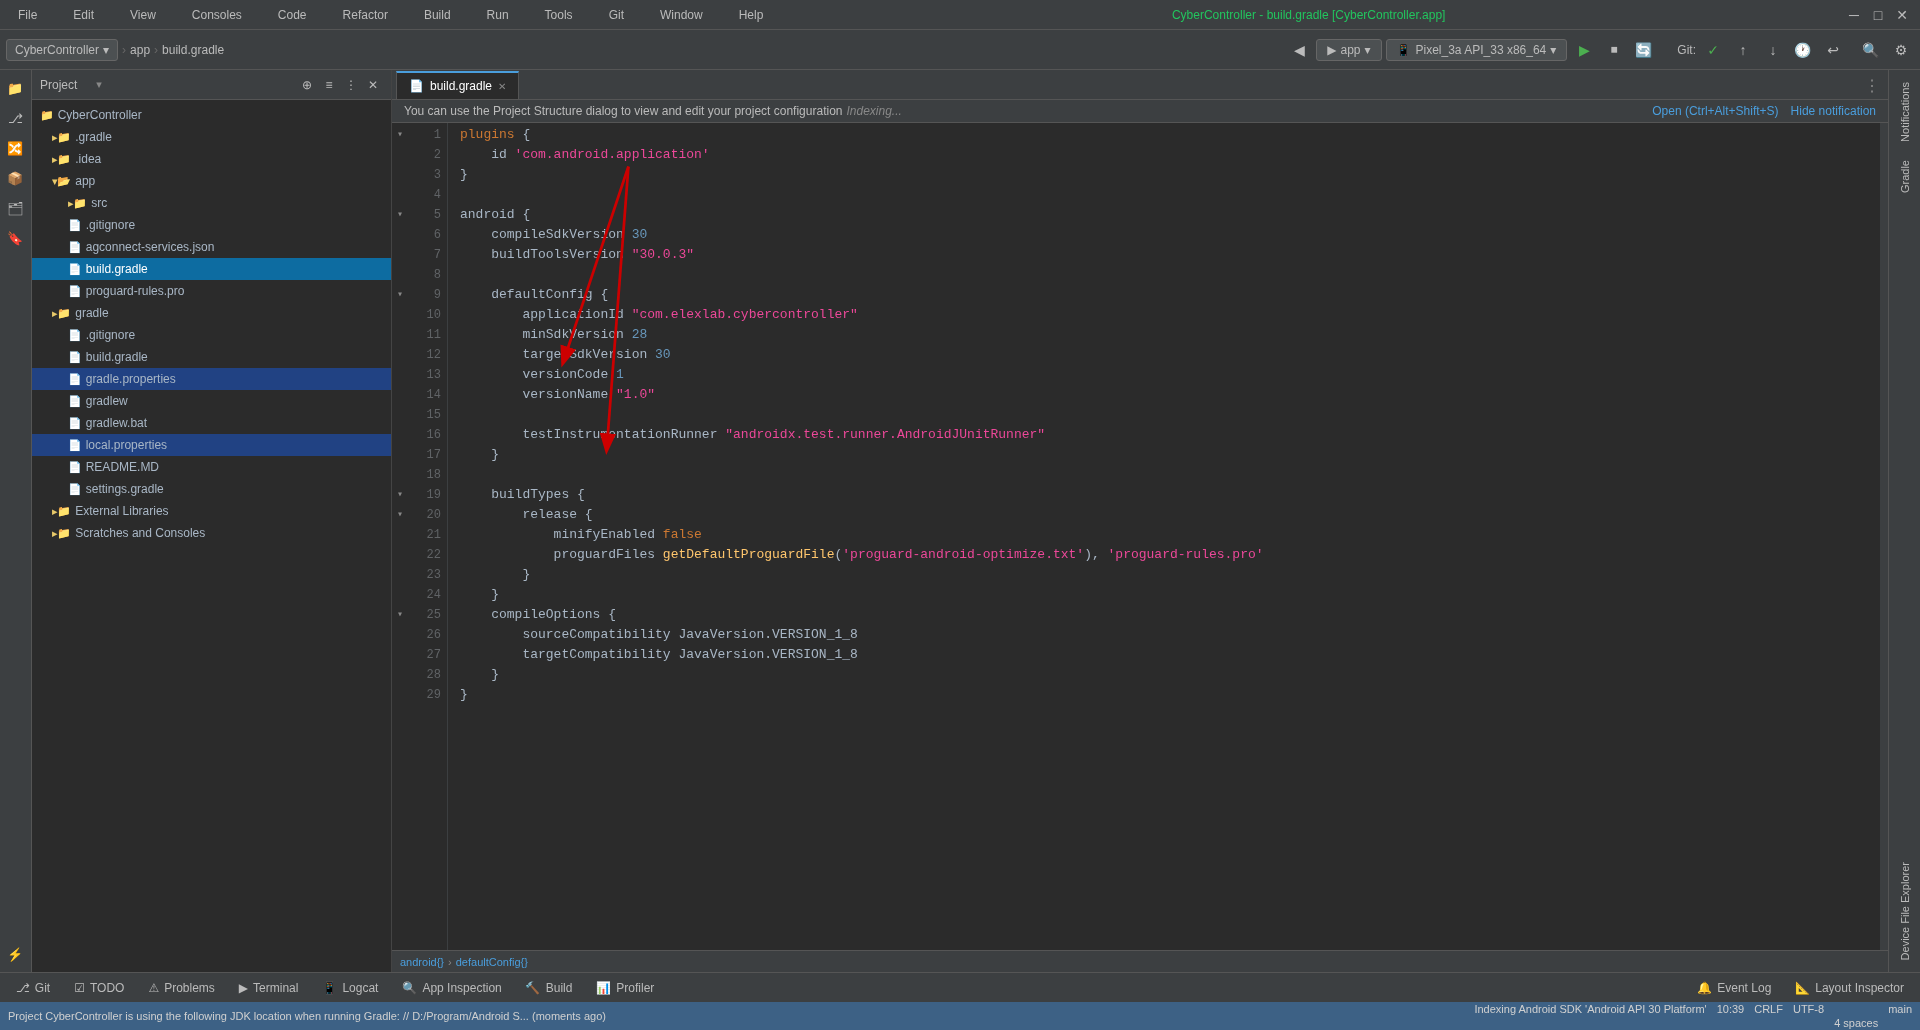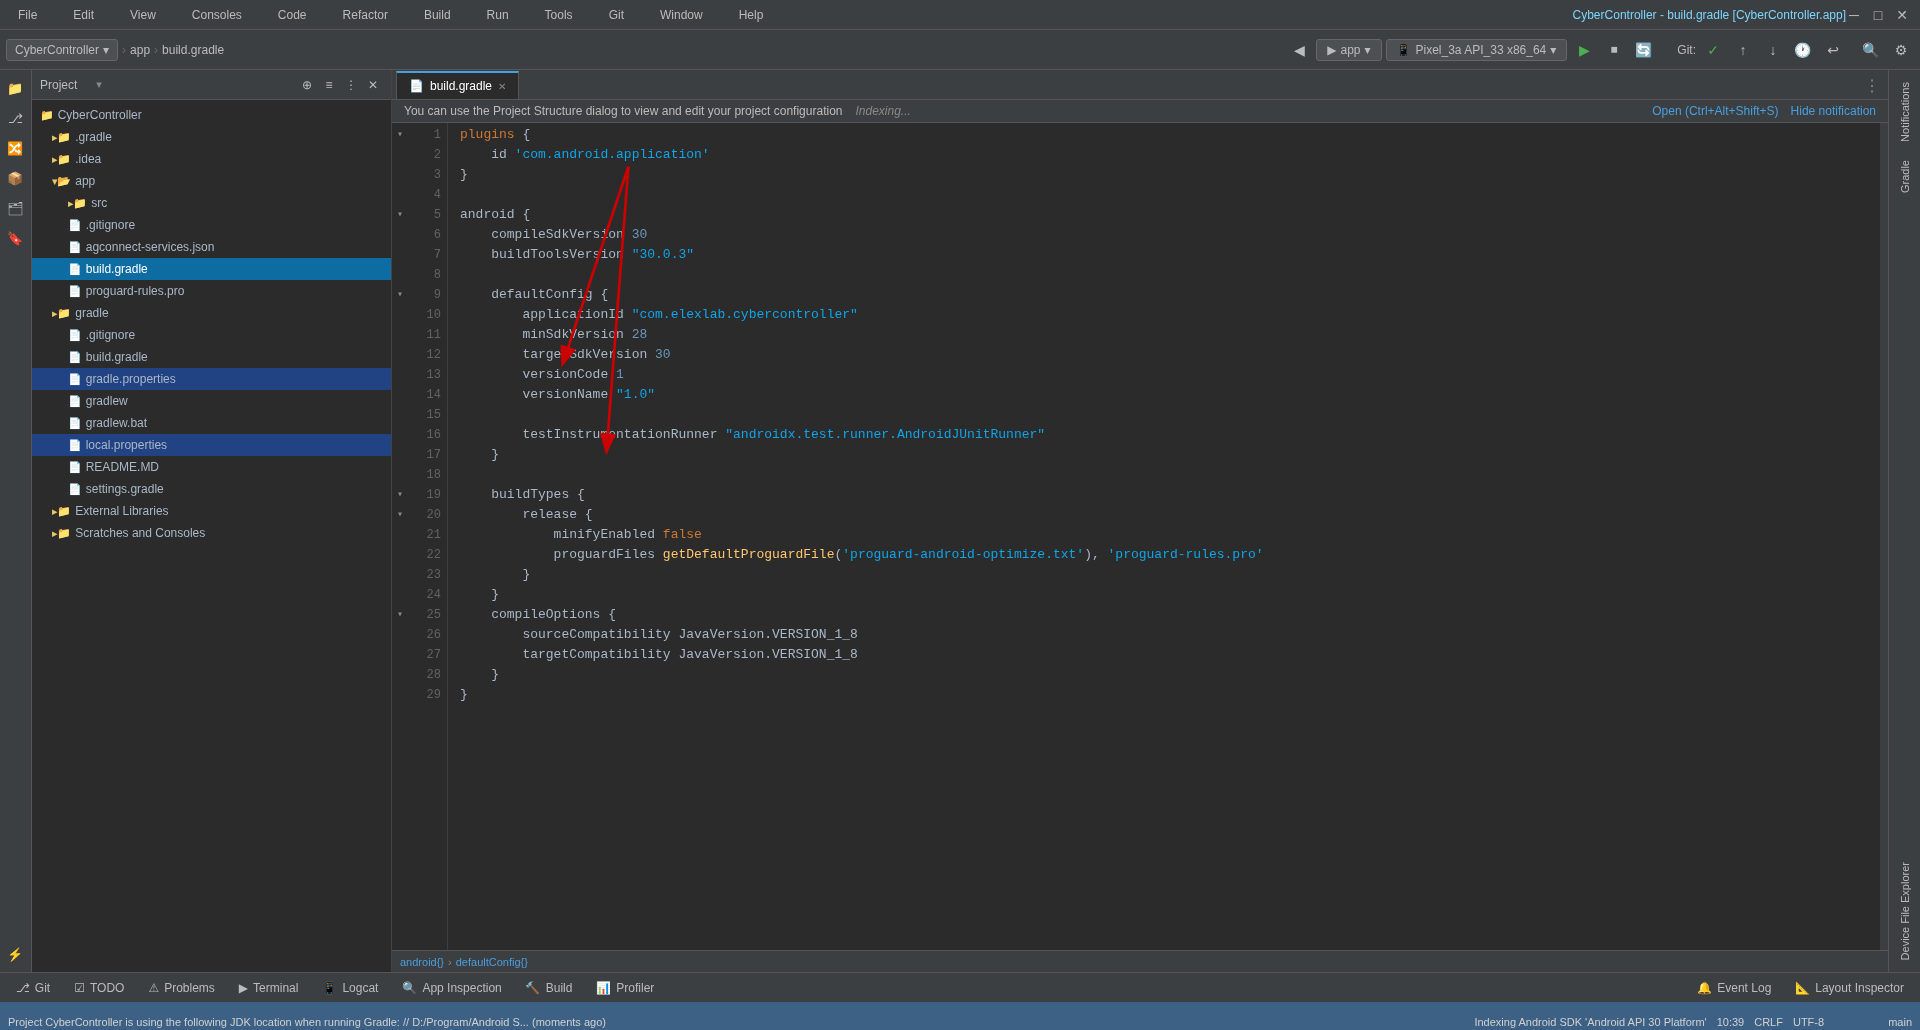--- a/index.html
+++ b/index.html
@@ -30,22 +30,22 @@
       gap: 20px;
     }
     .title-bar-menu-item {
       padding: 2px 8px;
       color: #bbb;
       cursor: pointer;
       font-size: 12px;
     }
     .title-center {
       flex: 1;
-      text-align: right;
-      color: #7dd3fc;
+      text-align: center;
+      color: #22c55e;
       font-size: 12px;
     }
     .title-controls {
       display: flex;
       gap: 8px;
       align-items: center;
     }
     .title-ctrl-btn {
       width: 16px; height: 16px;
       color: #bbb;
@@ -248,21 +248,21 @@
       color: #4a9edd;
       margin-left: auto;
       cursor: pointer;
       margin-right: 12px;
     }
     .notification-bar .hide-link {
       color: #4a9edd;
       cursor: pointer;
     }
     .indexing-label {
-      margin-left: 13px;
+      margin-left: 4px;
       color: #888;
       font-style: italic;
     }
     
     .code-editor {
       flex: 1;
       display: flex;
       overflow: hidden;
       background: #2b2b2b;
       font-family: 'Consolas', 'Courier New', monospace;
@@ -283,21 +283,21 @@
     .line-number { height: 20px; display: block; font-size: 12px; }
     .code-content {
       flex: 1;
       padding: 2px 0 0 12px;
       overflow-x: auto;
       overflow-y: hidden;
       line-height: 20px;
     }
     .code-line { height: 20px; white-space: pre; display: flex; align-items: center; text-align: center; }
     .kw { color: #cc7832; }
-    .str { color: #0ea5e9; }
+    .str { color: #ec4899; }
     .num { color: #6897bb; }
     .fn { color: #ffc66d; }
     .plain { color: #a9b7c6; }
     
     .editor-breadcrumb {
       height: 22px;
       background: #3c3f41;
       border-top: 1px solid #555;
       display: flex;
       align-items: center;
@@ -345,20 +345,21 @@
       margin-left: auto;
       display: flex;
       gap: 4px;
       align-items: center;
     }
     
     .status-bar {
       height: 22px;
       background: #3d6185;
       display: flex;
+      align-items: center;
       padding: 14px 8px;
       font-size: 11px;
       color: #d0d0d0;
       flex-shrink: 0;
       gap: 20px;
     }
     .status-bar .status-right {
       margin-left: auto;
       display: flex;
       gap: 10px;

